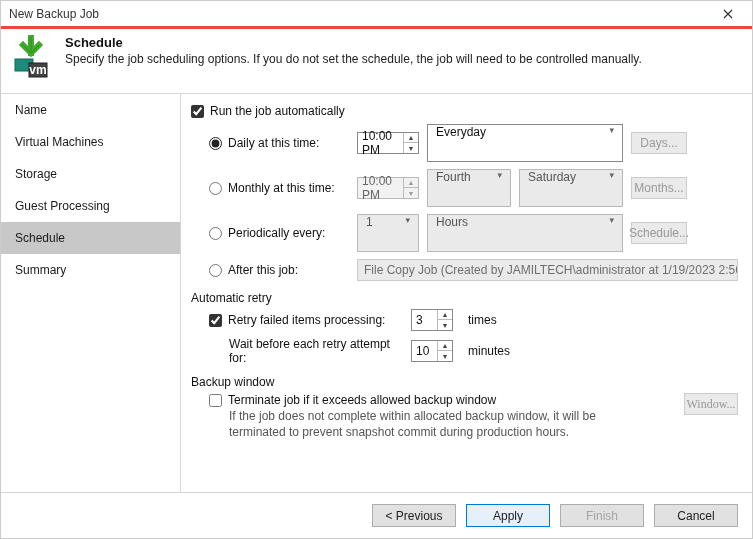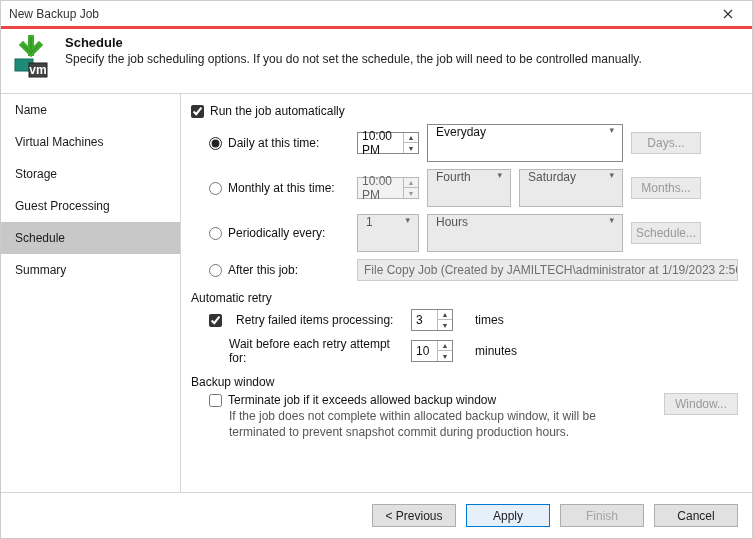--- a/index.html
+++ b/index.html
@@ -36,31 +36,31 @@
 .spinner-btns { width: 15px; display: flex; flex-direction: column; border-left: 1px solid #bbb; }
 .spinner-btns span { height: 10px; display:flex; align-items:center; justify-content:center; font-size:7px; color:#444; line-height:1; }
 .spinner-btns span:first-child { border-bottom: 1px solid #bbb; }
 .spinner.disabled .spinner-btns span { color:#999; }
 .spinner.small { width: 42px; }
 
 .combo { height: 38px; background: #eaeaea; border: 1px solid #b8b8b8; display: flex; align-items: flex-start; padding: 0 8px; color: #555; position: relative; }
 .combo.active { background: #fff; border-color: #888; color: #111; }
 .combo .chev { margin-left: auto; font-size: 9px; color:#666; }
 
-.end-btn { width: 70px; height: 22px; background: #eaeaea; border: 1px solid #ccc; color: #999; display: flex; align-items: center; justify-content: center; }
-.end-btn.window-btn { width: 74px; }
+.end-btn { width: 56px; height: 22px; background: #eaeaea; border: 1px solid #ccc; color: #999; display: flex; align-items: center; justify-content: center; }
+.end-btn.window-btn { width: 54px; font-family: Liberation Serif, serif; }
 
 .job-after { flex:1; height:22px; background:#eaeaea; border:1px solid #ccc; color:#6f6f6f; padding:0 6px; display:flex; align-items:center; overflow:hidden; white-space:nowrap; }
 
 .section-label { margin-top: 10px; margin-bottom: 4px; color:#111; }
 .indent { margin-left: 18px; }
 .retry-row { display:flex; align-items:center; gap:6px; margin-bottom:6px; }
-.retry-row .lbl { width: 196px; display:flex; align-items:center; gap:14px; }
+.retry-row .lbl { width: 196px; display:flex; align-items:center; gap:6px; }
 .retry-row .lbl2 { width: 196px; padding-left: 20px; }
-.unit { margin-left: 16px; }
+.unit { margin-left: 9px; }
 
 .bw-row { display:flex; align-items:flex-start; gap:26px; }
 .bw-left { flex:1; }
 .hint { color:#555; margin-top:2px; margin-left:20px; max-width: 400px; line-height:1.3; }
 
 
 .footer { height: 46px; border-top: 1px solid #d6d6d6; display:flex; align-items:center; justify-content:flex-end; gap:10px; padding: 0 14px; }
 .btn { width:84px; height:23px; border:1px solid #adadad; background:#e1e1e1; display:flex; align-items:center; justify-content:center; color:#222; }
 .btn.primary { background:#e6f0fa; border:1.5px solid #0078d7; }
 .btn.disabled { color:#a5a5a5; }

